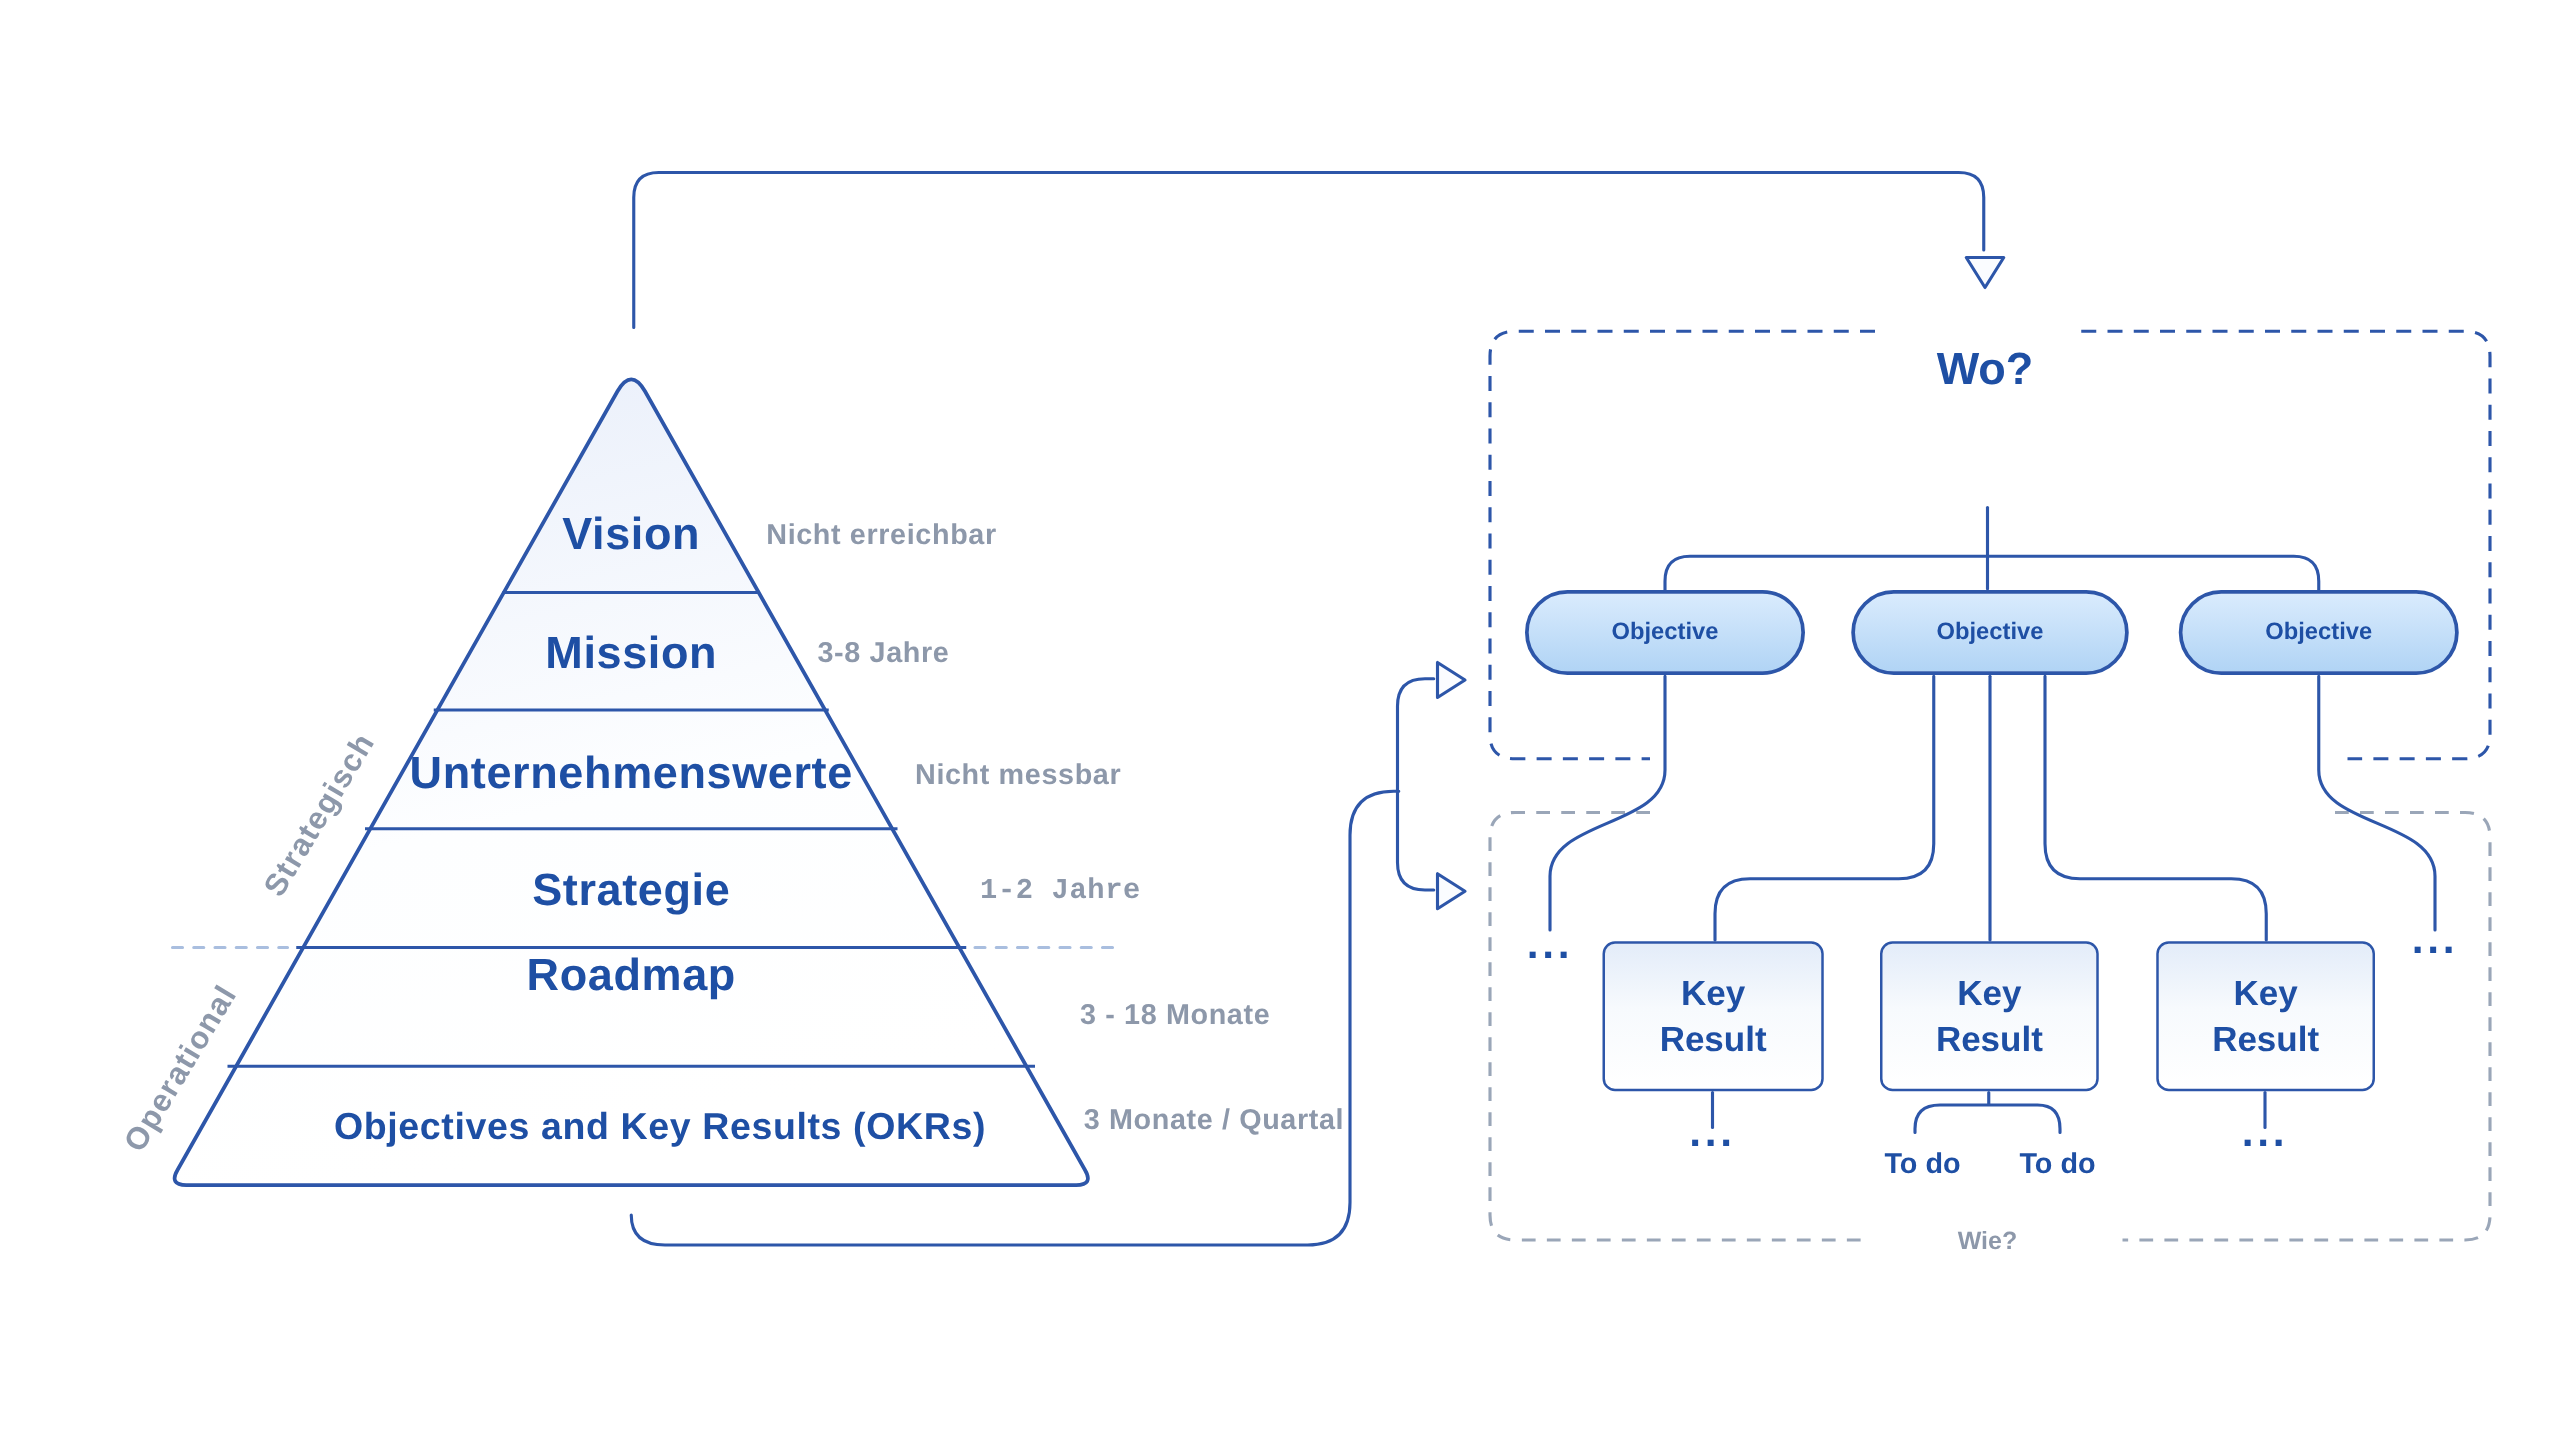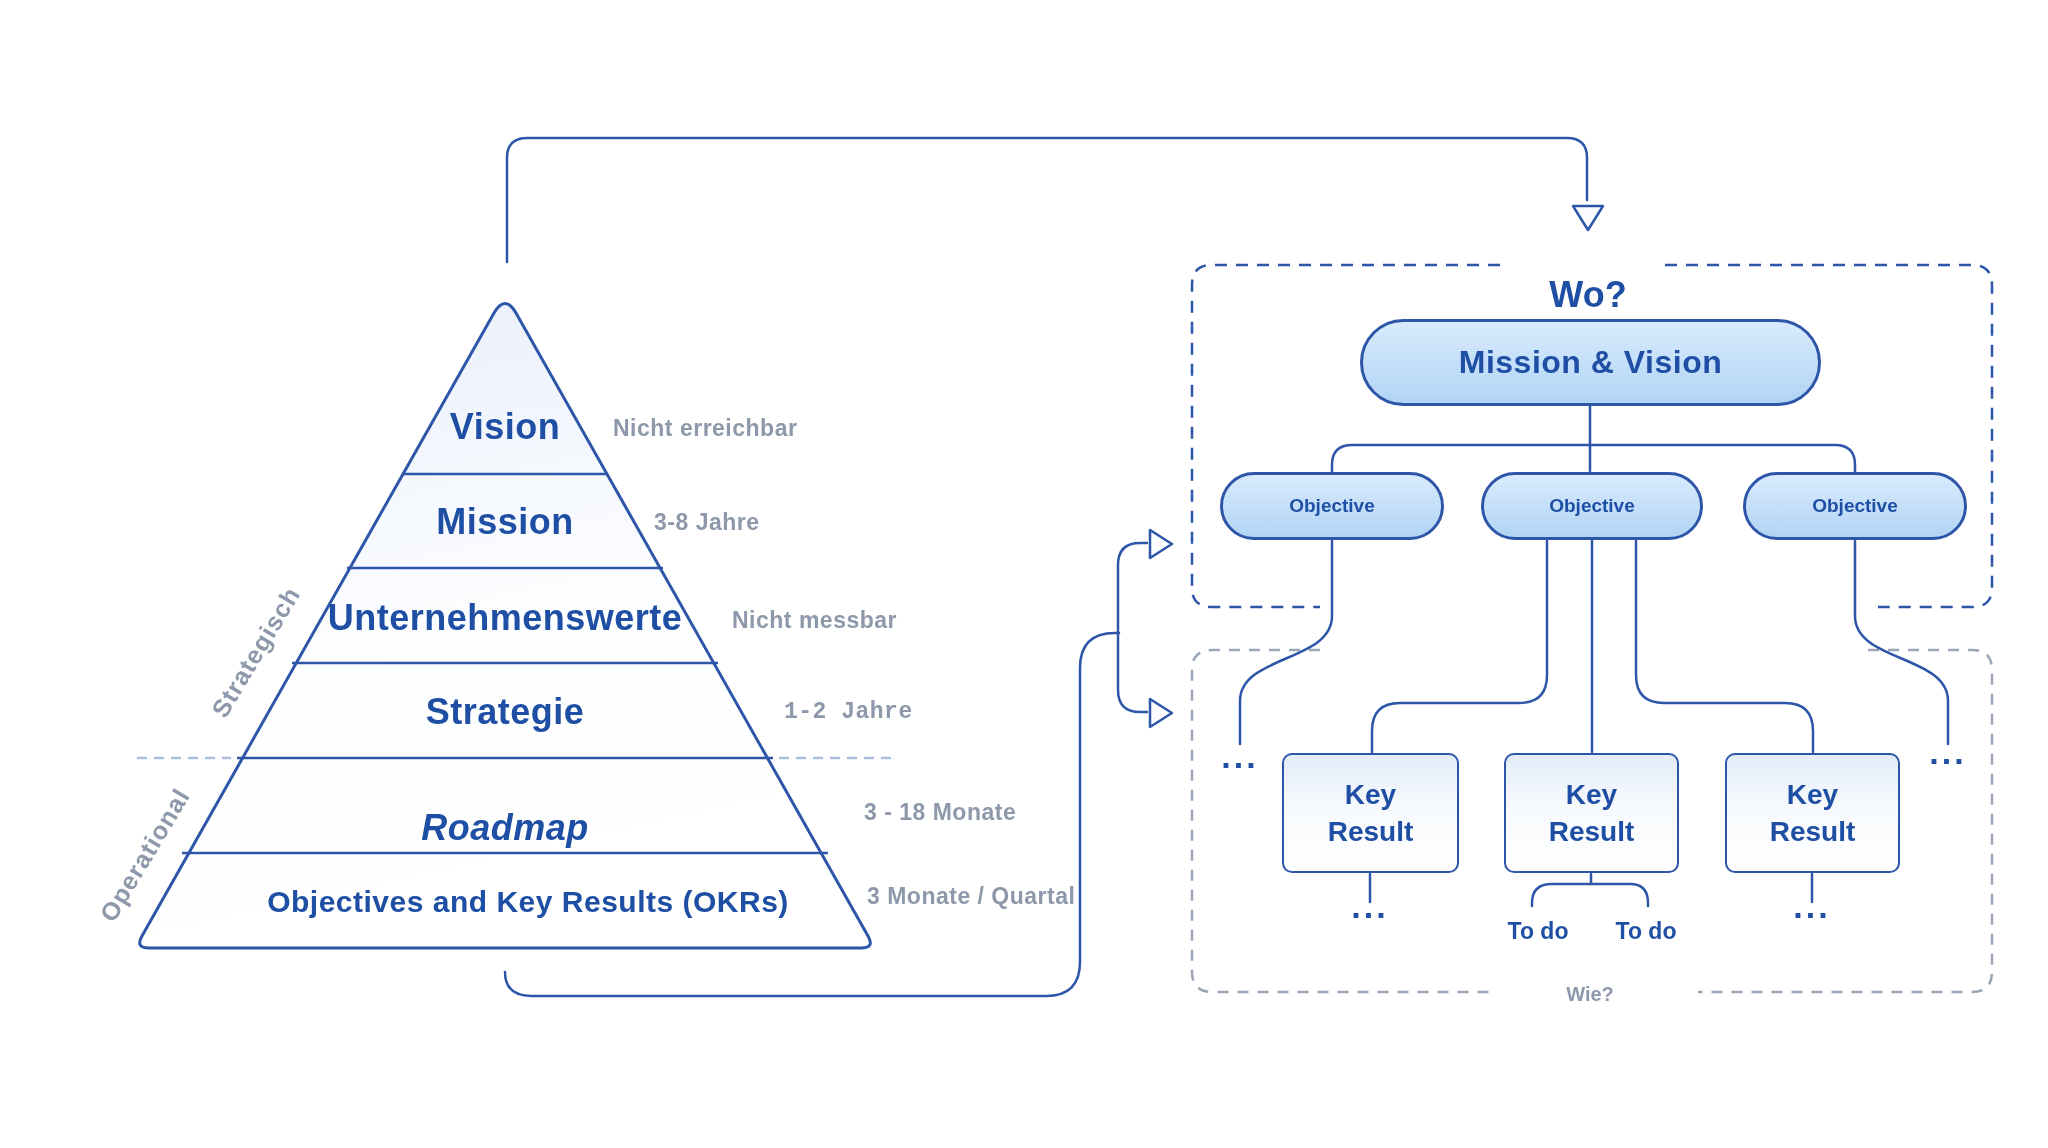--- a/index.html
+++ b/index.html
@@ -81,37 +81,36 @@
     <path class="ln" d="M 1855 541 L 1855 616 C 1855 662 1948 655 1948 701 L 1948 744"></path>
     <path class="ln" d="M 1370 874 L 1370 902"></path>
     <path class="ln" d="M 1591 874 L 1591 884 M 1532 906 L 1532 903 Q 1532 884 1552 884 L 1630 884 Q 1648 884 1648 903 L 1648 906"></path>
     <path class="ln" d="M 1812 874 L 1812 902"></path>
   </svg>
 
   <div class="lbl pyr-label" style="left:505px;top:427px;">Vision</div>
   <div class="lbl pyr-label" style="left:505px;top:522px;">Mission</div>
   <div class="lbl pyr-label" style="left:505px;top:618px;">Unternehmenswerte</div>
   <div class="lbl pyr-label" style="left:505px;top:712px;">Strategie</div>
-  <div class="lbl pyr-label" style="left:505px;top:828px;font-style:italic;">Roadmap</div>
+  <div class="lbl pyr-label" style="left:505px;top:780px;">Roadmap</div>
   <div class="lbl pyr-label pyr-label-sm" style="left:505px;top:902px;">Objectives and Key Results (OKRs)</div>
 
   <div class="annot" style="left:613px;top:428px;">Nicht erreichbar</div>
   <div class="annot" style="left:654px;top:522px;">3-8 Jahre</div>
   <div class="annot" style="left:732px;top:620px;">Nicht messbar</div>
   <div class="annot" style="left:784px;top:712px;font-family:Liberation Mono, monospace;">1-2 Jahre</div>
   <div class="annot" style="left:864px;top:812px;">3 - 18 Monate</div>
   <div class="annot" style="left:867px;top:896px;">3 Monate / Quartal</div>
 
   <div class="zone" style="left:256px;top:652px;">Strategisch</div>
   <div class="zone" style="left:145px;top:855px;">Operational</div>
 
   <div class="lbl q-top" style="left:1588px;top:267px;margin-top:28px;">Wo?</div>
   <div class="lbl q-bottom" style="left:1590px;top:994px;">Wie?</div>
 
-  <div class="node pill mv" style="left:1360px;top:319px;width:461px;height:87px;">Mission &amp; Vision</div>
 
   <div class="node pill objective" style="left:1220px;top:472px;width:224px;height:68px;">Objective</div>
   <div class="node pill objective" style="left:1481px;top:472px;width:222px;height:68px;">Objective</div>
   <div class="node pill objective" style="left:1743px;top:472px;width:224px;height:68px;">Objective</div>
 
   <div class="node kr" style="left:1282px;top:753px;width:177px;height:120px;">
     <span class="kr-inner">Key Result</span>
   </div>
   <div class="node kr" style="left:1504px;top:753px;width:175px;height:120px;">
     <span class="kr-inner">Key Result</span>

